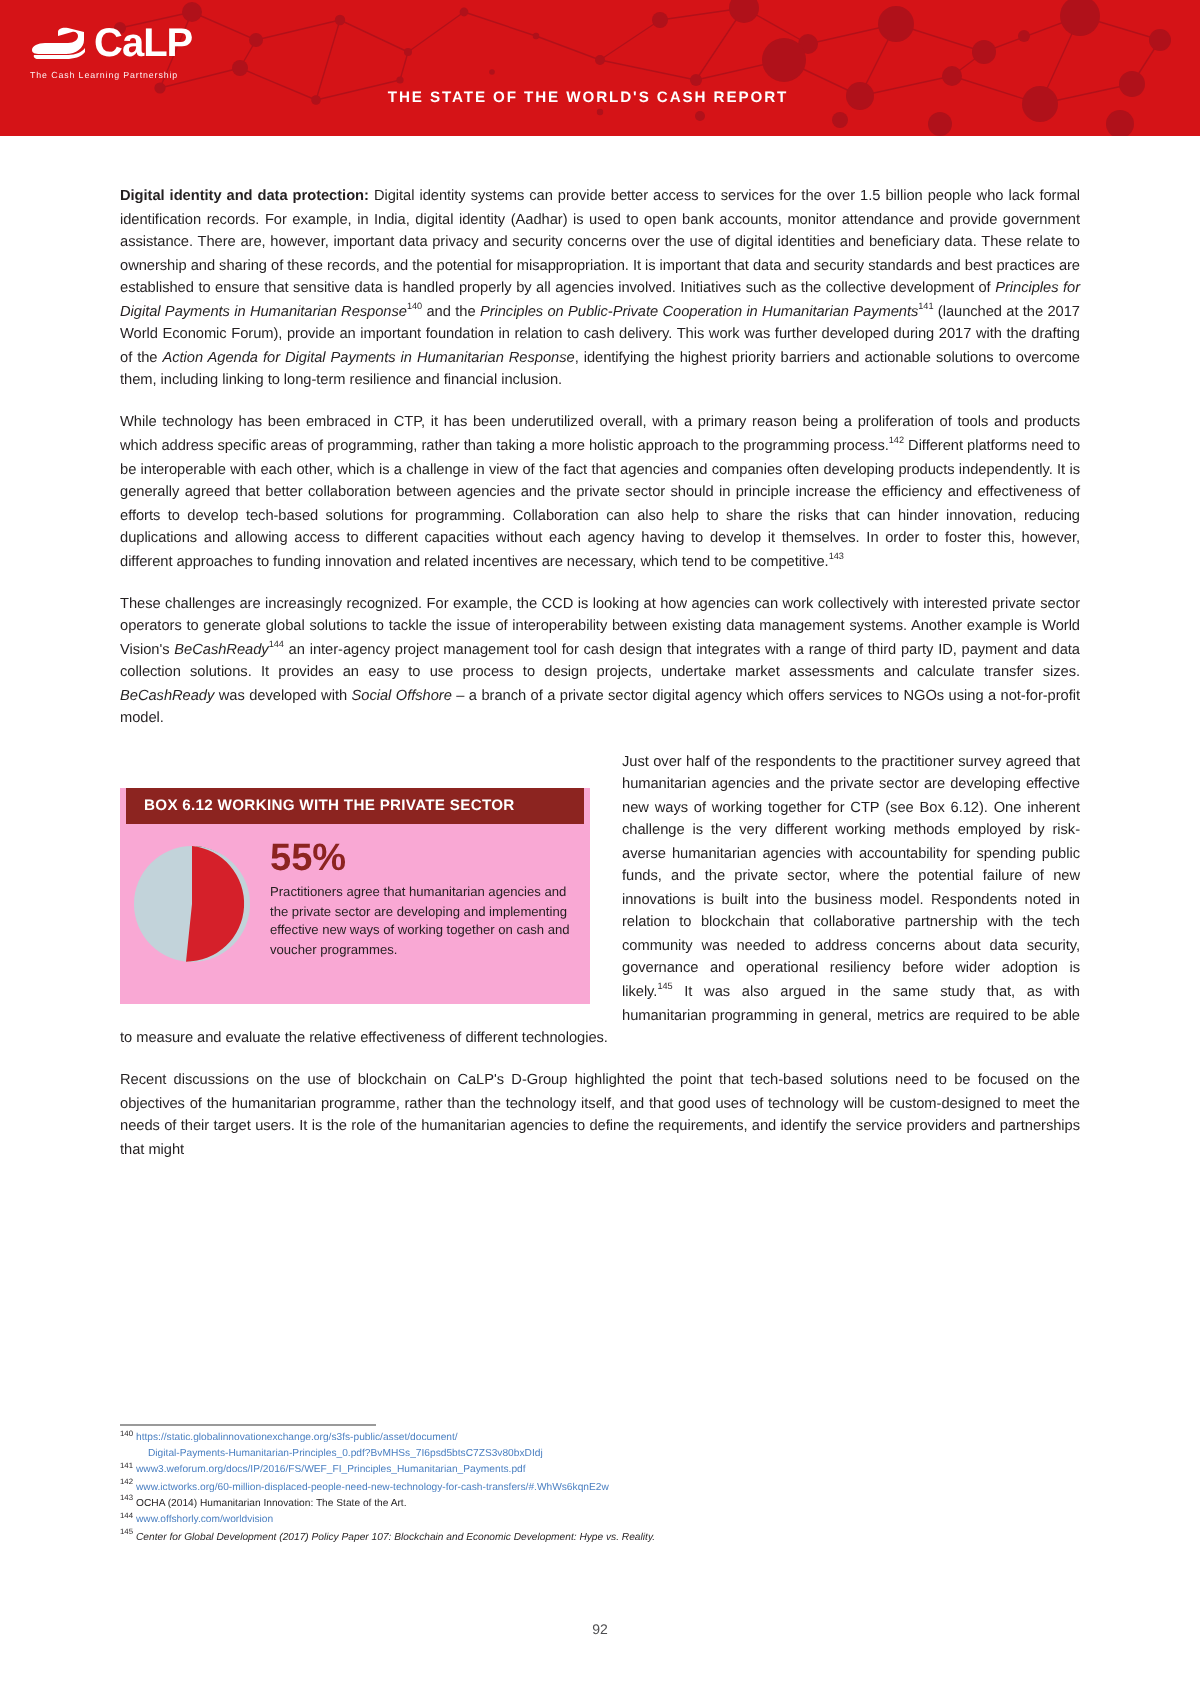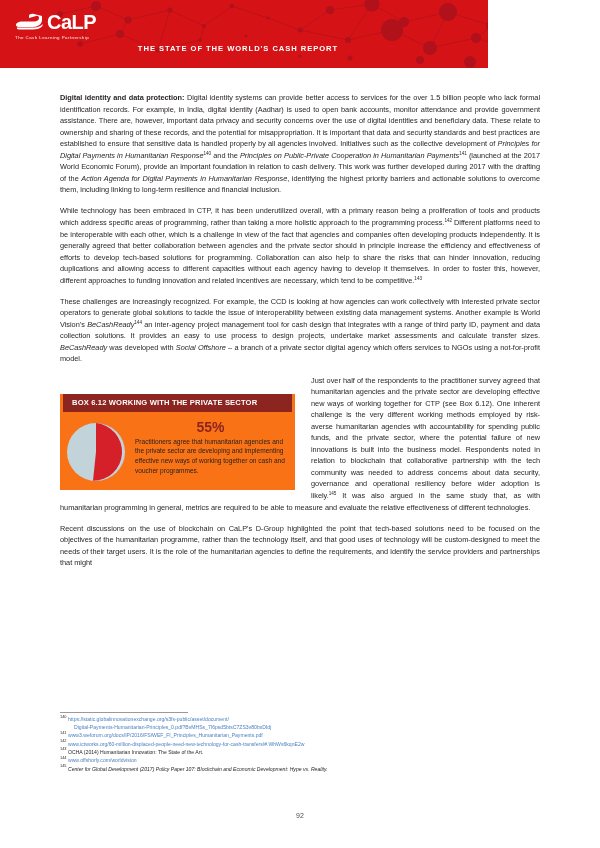--- a/index.html
+++ b/index.html
@@ -10,21 +10,21 @@
     background: #ffffff;
     font-family: "Liberation Sans", sans-serif;
     color: #231f20;
     overflow: hidden;
     position: relative;
   }
 
   
   .header-band {
     position: relative;
-    width: 488px;
+    width: 600px;
     height: 68px;
     background: #d51317;
     overflow: hidden;
   }
   .header-pattern {
     position: absolute;
     inset: 0;
     width: 600px;
     height: 68px;
   }
@@ -92,23 +92,23 @@
     line-height: 0;
   }
 
   
   .box-float {
     float: left;
     width: 235px;
     margin: 1px 16px 6px 0;
   }
   .box {
-    background: #f97316;
+    background: #f9a8d4;
     width: 235px;
-    padding-bottom: 7px;
+    padding-bottom: 19px;
     margin-top: 18px;
   }
   .box-header {
     background: #8c2420;
     color: #ffffff;
     font-size: 7.6px;
     font-weight: 700;
     letter-spacing: 0.15px;
     padding: 4.5px 8px 4.5px 9px;
     margin: 3px 3px 0 3px;
@@ -118,25 +118,24 @@
     display: flex;
     align-items: flex-start;
     padding: 7px 9px 0 7px;
     gap: 6px;
   }
   .pie-holder { width: 62px; flex: 0 0 62px; padding-top: 2px; }
   .pie-svg { display: block; width: 62px; height: 62px; }
   .box-stat { flex: 1; padding-top: 1px; }
   .stat-number {
     color: #8c2420;
-    font-size: 14px;
+    font-size: 19px;
     font-weight: 700;
     line-height: 1.05;
     margin-bottom: 2.5px;
-    text-align: center;
   }
   .stat-text {
     font-size: 6.55px;
     line-height: 9.6px;
     color: #231f20;
   }
 
   .right-col p.body { text-align: justify; }
 
   

